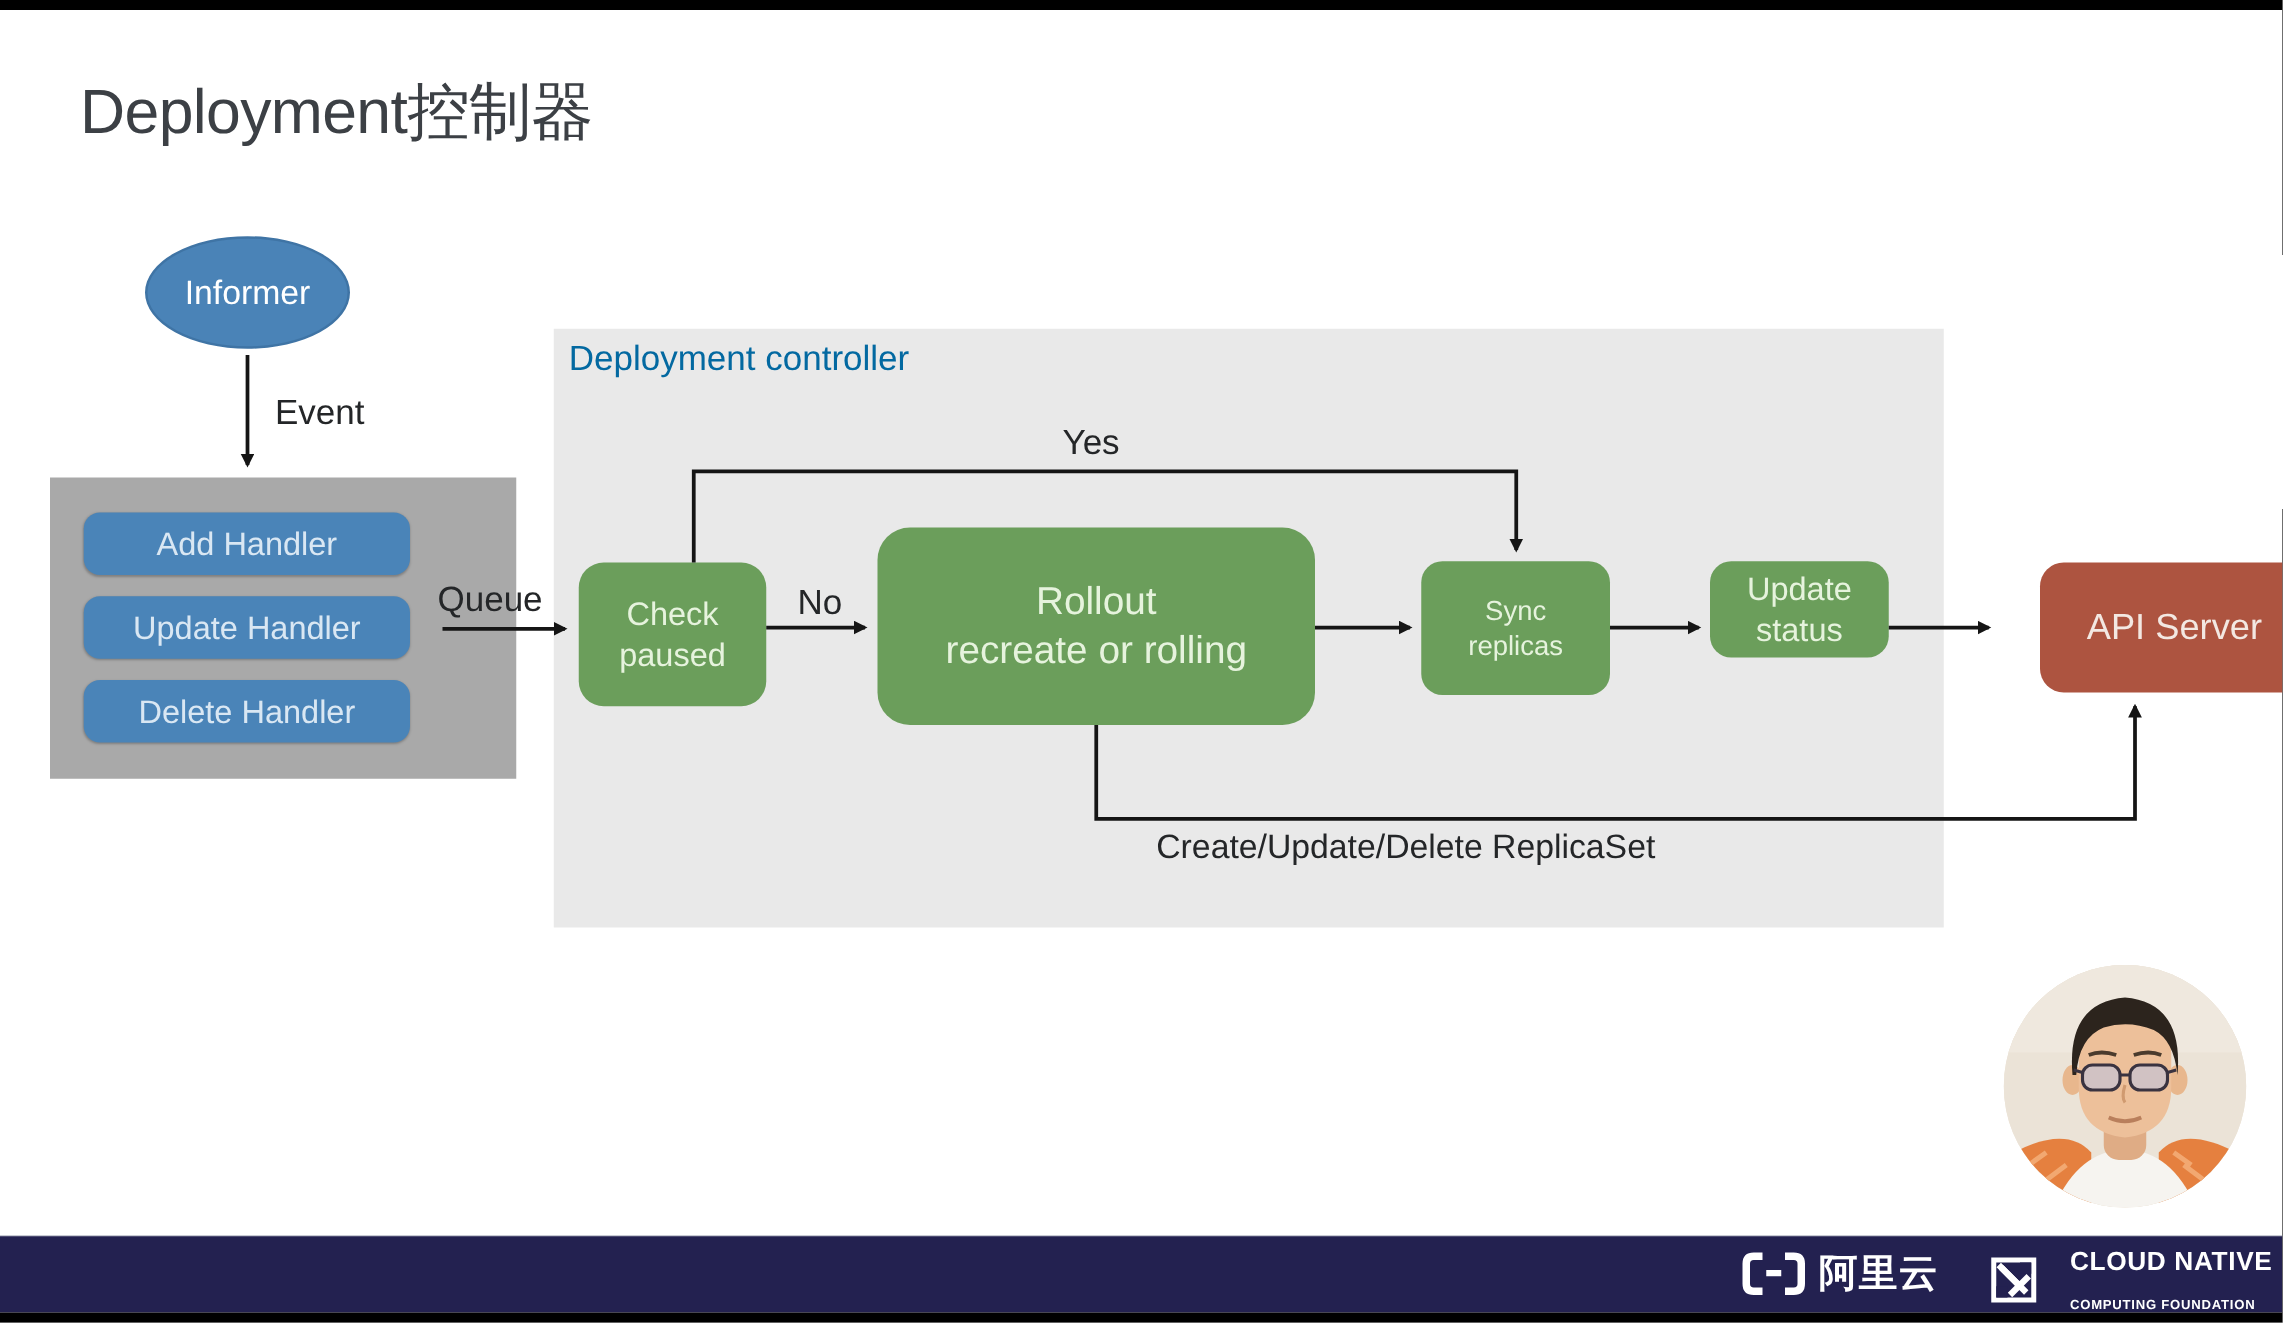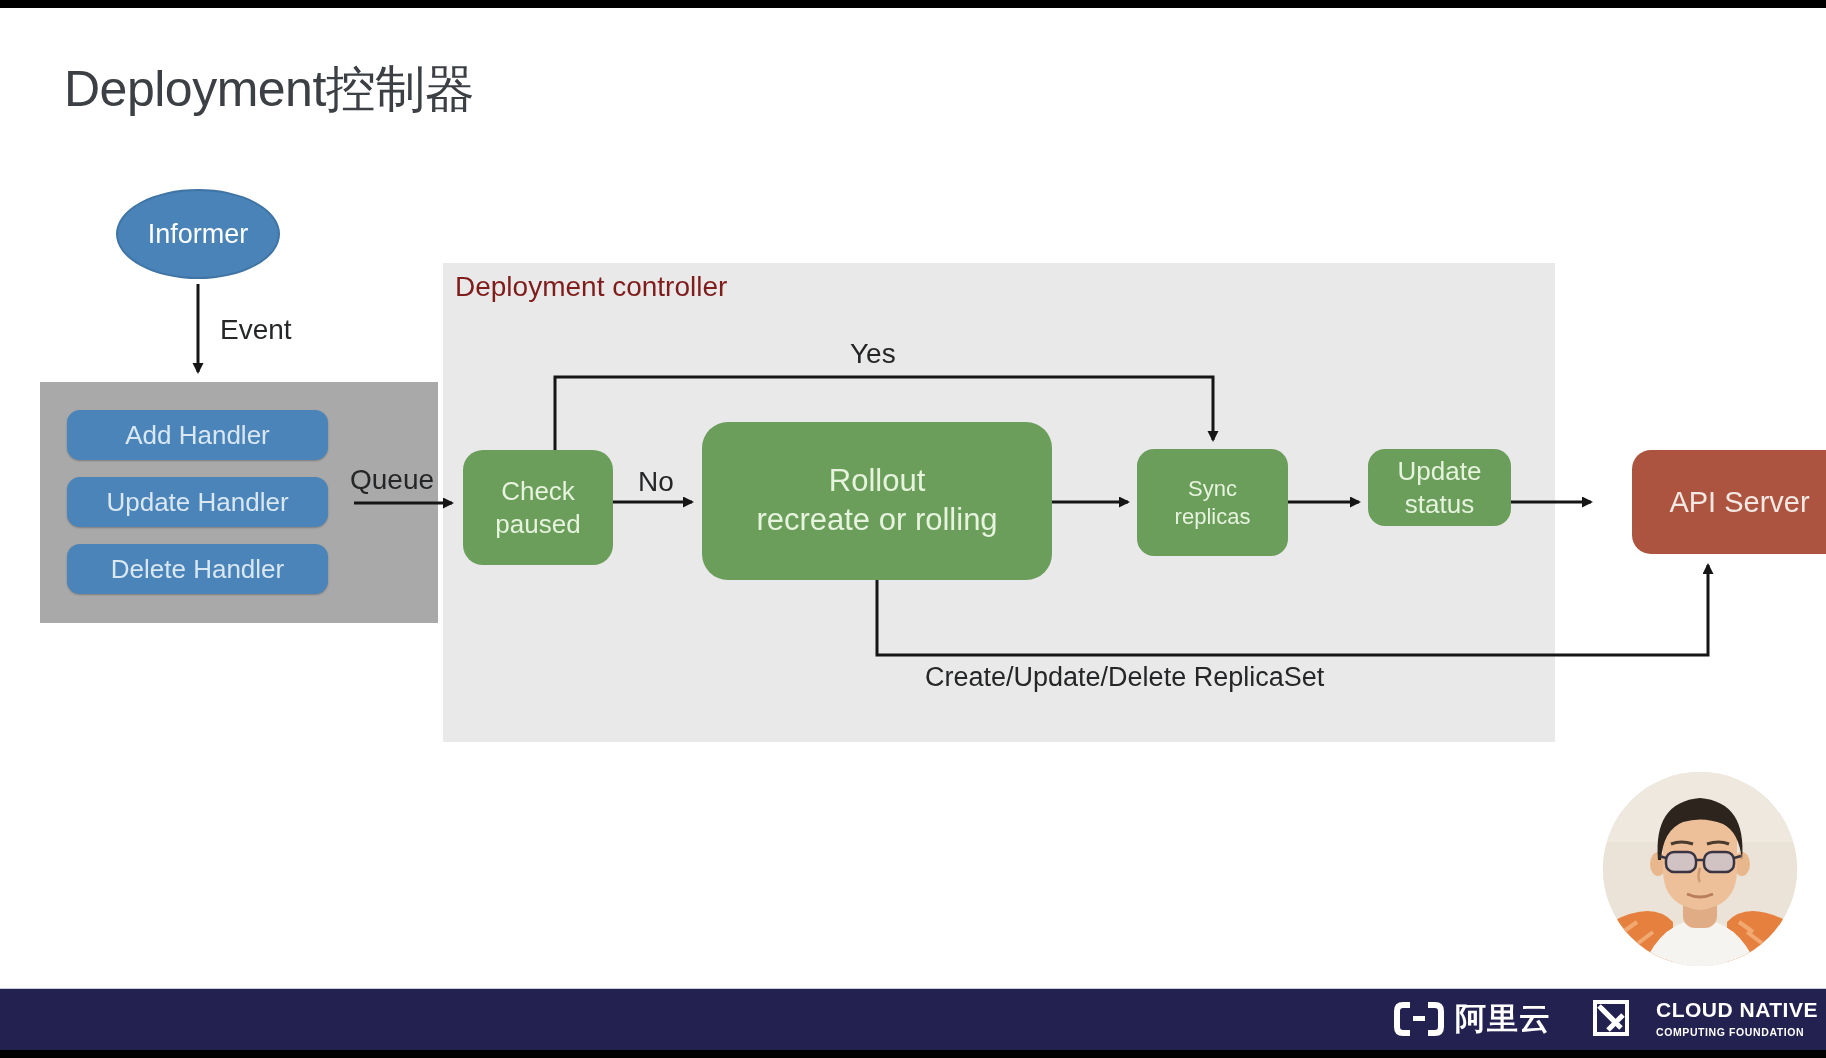--- a/index.html
+++ b/index.html
@@ -19,31 +19,31 @@
 
   
   .informer{
     left:116px;top:189px;width:164px;height:90px;border-radius:50%;
     background:#4a83b7;border:2px solid #3f74a5;box-sizing:border-box;
     display:flex;align-items:center;justify-content:center;
     color:#ffffff;font-size:27px;
   }
 
   
-  .handlers-panel{left:40px;top:382px;width:373px;height:241px;background:#a9a9a9;padding-left:25px;}
+  .handlers-panel{left:40px;top:382px;width:373px;height:241px;background:#a9a9a9;}
   .handler-btn{
     position:absolute;left:27px;width:261px;height:50px;border-radius:13px;
     background:#4a84b8;color:#d9e7f3;font-size:26px;
     display:flex;align-items:center;justify-content:center;
     box-shadow:0 1px 2px rgba(0,0,0,.25);
   }
 
   
   .controller-panel{left:443px;top:263px;width:1112px;height:479px;background:#e9e9e9;}
-  .controller-title{position:absolute;left:12px;top:8px;font-size:28px;color:#7f1d1d;}
+  .controller-title{position:absolute;left:12px;top:8px;font-size:28px;color:#0369a1;}
 
   .node{
     display:flex;align-items:center;justify-content:center;text-align:center;
     white-space:pre-line;line-height:1.25;
   }
   .green{background:#6b9e5b;color:#e6f3dd;}
   .node-check{left:463px;top:450px;width:150px;height:115px;border-radius:20px;font-size:26px;}
   .node-rollout{left:702px;top:422px;width:350px;height:158px;border-radius:26px;font-size:31px;}
   .node-sync{left:1137px;top:449px;width:151px;height:107px;border-radius:17px;font-size:22px;}
   .node-update{left:1368px;top:449px;width:143px;height:77px;border-radius:17px;font-size:26px;}
@@ -70,21 +70,21 @@
   
   .footer-bar{
     left:0;top:988px;width:1826px;height:62px;background:#232150;
     border-top:1px solid #c9ccd4;box-sizing:border-box;
   }
   .ali-logo{position:absolute;left:1393px;top:9px;display:flex;align-items:center;gap:10px;color:#fff;}
   .ali-text{font-size:31px;font-weight:bold;letter-spacing:1px;}
   .cncf-logo{position:absolute;left:1592px;top:10px;display:flex;align-items:center;gap:26px;color:#fff;}
   .cncf-text{display:flex;flex-direction:column;justify-content:center;}
   .cncf-line1{font-size:21px;font-weight:bold;letter-spacing:0.5px;line-height:1;}
-  .cncf-line2{font-size:10.5px;font-weight:bold;letter-spacing:0.6px;line-height:1;margin-top:7px;}
+  .cncf-line2{font-size:10.5px;font-weight:bold;letter-spacing:0.6px;line-height:1;margin-top:19px;}
 </style>
 </head>
 <body>
 
 <div class="stage">
 
   <div class="abs top-bar"></div>
 
   <div class="abs slide-title">Deployment控制器</div>
 

